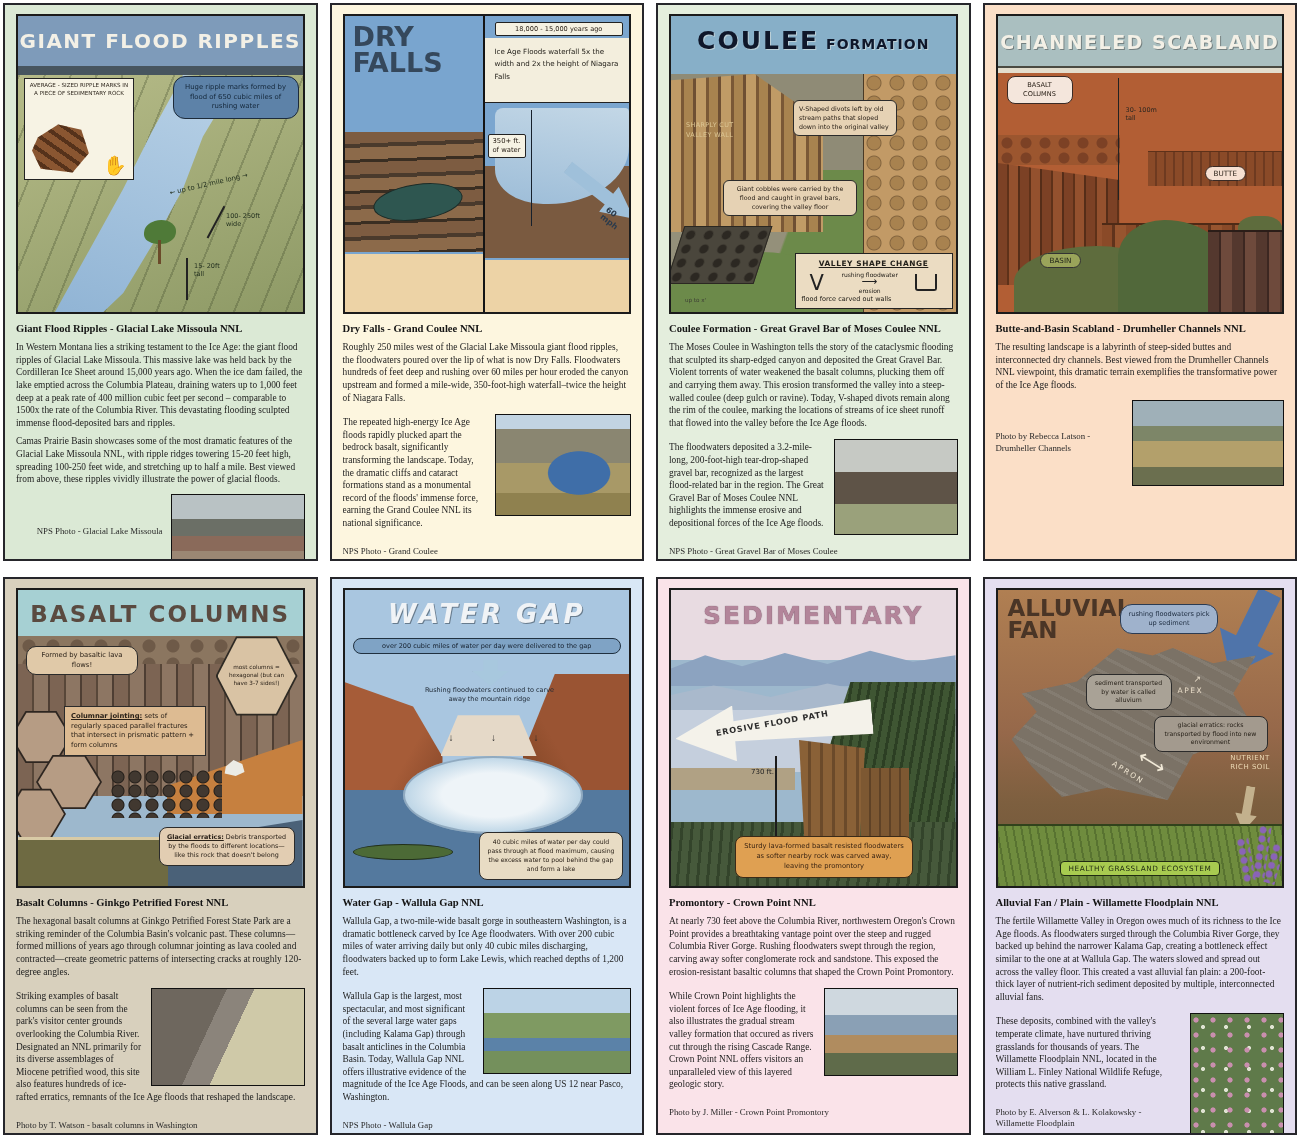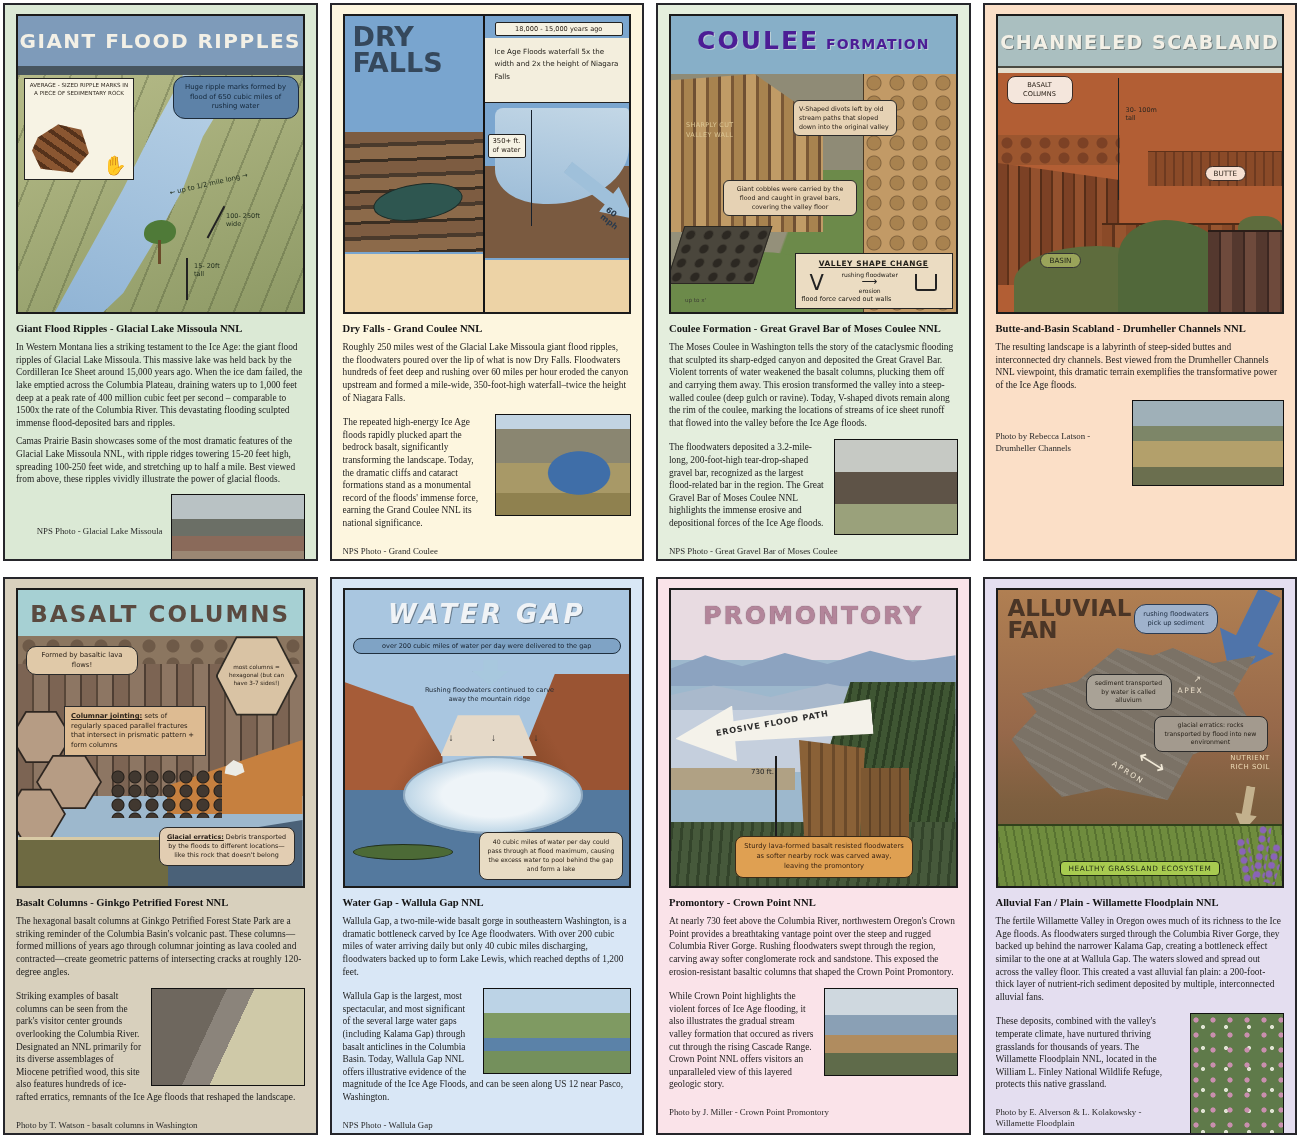--- a/index.html
+++ b/index.html
@@ -56,21 +56,21 @@
   .c2 .desc{font-family:"DejaVu Sans",sans-serif;font-size:7.1px;line-height:1.75;padding:8px 6px 0 10px;color:#23201a;}
   .c2 .r-canyon{position:absolute;left:0;top:150px;right:0;height:92px;background:#7a5a40;}
   .c2 .r-sand{position:absolute;left:0;bottom:0;right:0;height:52px;background:#edd3a6;}
   .c2 .wmass{position:absolute;left:10px;top:92px;right:0;height:96px;background:linear-gradient(190deg,#c3d7e6,#9dbdd8);border-radius:8px 4px 60% 36%;}
   .c2 .fall{position:absolute;left:74px;top:158px;width:84px;height:38px;background:#9fc0da;clip-path:polygon(0 32%,62% 32%,62% 8%,100% 50%,62% 92%,62% 68%,0 68%);transform:rotate(38deg);filter:drop-shadow(0 0 1px #223244);}
   .c2 .speed{position:absolute;left:116px;top:196px;transform:rotate(38deg);font-family:"DejaVu Sans",sans-serif;font-size:8px;color:#2b3b4c;font-weight:bold;}
   .c2 .depth{left:3px;top:118px;width:38px;background:#f6f2e3;border:1.5px solid #222;font-size:6.8px;text-align:center;padding:2px;border-radius:2px;line-height:1.3;}
   .c2 .t-depth{left:46px;top:94px;height:116px;background:#16202c;}
   
   .c3 .sky{position:absolute;inset:0 0 auto 0;height:62px;background:#87afc8;}
-  .c3 .titlerow{position:absolute;top:10px;width:100%;display:flex;justify-content:center;align-items:baseline;gap:7px;font-family:"DejaVu Sans",sans-serif;font-weight:bold;color:#4c1d95;text-shadow:1px 1px 0 rgba(240,240,230,.5);}
+  .c3 .titlerow{position:absolute;top:10px;width:100%;display:flex;justify-content:center;align-items:baseline;gap:7px;font-family:"DejaVu Sans",sans-serif;font-weight:bold;color:#0f172a;text-shadow:1px 1px 0 rgba(240,240,230,.5);}
   .c3 .t-big{font-size:25px;letter-spacing:2px;}
   .c3 .t-small{font-size:14px;letter-spacing:1px;}
   .c3 .ground{position:absolute;top:58px;left:0;right:0;bottom:0;background:#8f8b76;}
   .c3 .wall-l{position:absolute;left:0;top:0px;width:152px;height:158px;background:repeating-linear-gradient(90deg,#c09b66 0 10px,#7a5836 10px 13px,#a8834f 13px 22px,#6e4f33 22px 25px);clip-path:polygon(0 4%,55% 0,100% 30%,100% 100%,0 100%);}
   .c3 .wall-r{position:absolute;right:0;top:0;width:92px;height:100%;background-color:#c29a66;background-image:radial-gradient(circle at 10px 9px,#a8824f 6px,#84653f 7px,transparent 8px);background-size:23px 20px;border-left:1.5px solid #4a3a26;}
   .c3 .floor{position:absolute;left:0;top:96px;right:86px;bottom:0;background:linear-gradient(110deg,#94907a 55%,#6c8a4a 56%);}
   .c3 .grass2{position:absolute;left:0;bottom:0;width:150px;height:60px;background:#6c8a4a;border-radius:60% 40% 0 0;}
   .c3 .pit{position:absolute;left:4px;bottom:28px;width:86px;height:56px;background:#4a463c;transform:skewX(-18deg);background-image:radial-gradient(circle at 8px 8px,#2c2822 4px,transparent 5px);background-size:18px 14px;border:1.5px solid #2b2822;}
   .c3 .wall-label{position:absolute;left:15px;top:104px;width:66px;font-family:"DejaVu Sans",sans-serif;font-size:6.4px;line-height:1.6;color:#dcc694;letter-spacing:.4px;}
   .c3 .divots{left:122px;top:84px;width:104px;background:#e6d2b4;border-radius:6px;font-size:6.3px;line-height:1.4;padding:4px 5px;}
@@ -152,21 +152,21 @@
   .c7 .cliff2{position:absolute;left:190px;top:178px;width:48px;height:72px;background:repeating-linear-gradient(90deg,#7d5832 0 8px,#5f4226 8px 10px);}
   .c7 .arrow{position:absolute;left:4px;top:112px;width:198px;height:56px;background:#f4f2ea;clip-path:polygon(0 50%,30% 0,30% 28%,100% 10%,100% 72%,30% 64%,30% 100%);transform:rotate(-5deg);filter:drop-shadow(0 0 1px #333);}
   .c7 .pathlab{position:absolute;left:44px;top:128px;transform:rotate(-10deg);font-family:"DejaVu Sans",sans-serif;font-size:8.2px;font-weight:bold;letter-spacing:.8px;color:#2c2c2c;}
   .c7 .t-730{left:104px;top:166px;height:96px;background:#1d1d1d;}
   .c7 .lab-730{position:absolute;left:80px;top:178px;font-family:"DejaVu Sans",sans-serif;font-size:7px;color:#22222 2;color:#222;line-height:1.25;}
   .c7 .basaltbox{left:64px;bottom:8px;width:178px;background:#dfa052;border:1.4px solid #3a2a18;border-radius:8px;font-size:6.8px;line-height:1.45;padding:5px 7px;text-align:center;color:#3a2413;}
   
   .c8 .bgfan{position:absolute;inset:0;background:linear-gradient(180deg,#b07f52 0%,#96684a 48%,#7d5f3f 72%,#6f5639 100%);}
   .c8 .title8{position:absolute;left:10px;top:8px;width:130px;font-family:"DejaVu Sans",sans-serif;font-weight:bold;font-size:23px;line-height:.95;color:#4a3526;}
   .c8 .bluearrow{position:absolute;right:2px;top:-2px;width:60px;height:92px;background:#4f74aa;clip-path:polygon(50% 100%,0 58%,30% 58%,30% 0,70% 0,70% 58%,100% 58%);transform:rotate(26deg);filter:drop-shadow(0 0 1px #1c2b44);}
-  .c8 .rushing{right:64px;top:14px;width:84px;background:#9fb2cc;border:1.3px solid #2b3b52;border-radius:12px;font-size:6.6px;line-height:1.4;text-align:center;padding:5px 6px;color:#1c2b3f;}
+  .c8 .rushing{right:64px;top:14px;width:98px;background:#9fb2cc;border:1.3px solid #2b3b52;border-radius:12px;font-size:6.6px;line-height:1.4;text-align:center;padding:5px 6px;color:#1c2b3f;}
   .c8 .fan{position:absolute;left:14px;top:58px;width:252px;height:152px;background:#7b7266;clip-path:polygon(42% 0,56% 5%,64% 0,80% 10%,97% 5%,88% 30%,97% 55%,72% 70%,62% 100%,38% 92%,20% 98%,8% 78%,0 60%,10% 42%,4% 30%,26% 22%);background-image:repeating-linear-gradient(28deg,rgba(255,255,255,.07) 0 3px,transparent 3px 14px);}
   .c8 .sed{left:88px;top:84px;width:86px;background:#a9a296;border-radius:10px;font-size:6.2px;line-height:1.4;text-align:center;padding:4px 5px;color:#241e16;}
   .c8 .apex{position:absolute;left:180px;top:96px;font-family:"DejaVu Sans",sans-serif;font-size:7.5px;letter-spacing:1.5px;color:#e8dcc8;}
   .c8 .apexarr{position:absolute;left:196px;top:84px;font-size:9px;color:#e8dcc8;}
   .c8 .err8{left:156px;top:126px;width:114px;background:#a39a8e;border-radius:8px;font-size:6.2px;line-height:1.4;text-align:center;padding:4px 5px;color:#241e16;}
   .c8 .wedge{position:absolute;left:-6px;top:138px;width:110px;height:108px;background:#ece1cd;border-radius:55% 45% 60% 40%;border:1.5px solid #44392a;}
   .c8 .wedgetxt{font-family:"DejaVu Sans",sans-serif;font-size:6.4px;line-height:1.4;padding:16px 10px 0 16px;color:#2f2718;}
   .c8 .wrock{position:absolute;left:38px;bottom:14px;width:26px;height:18px;background:#5c5248;clip-path:polygon(10% 40%,50% 0,95% 30%,100% 80%,55% 100%,5% 85%);}
   .c8 .apron{position:absolute;left:112px;top:178px;transform:rotate(32deg);font-family:"DejaVu Sans",sans-serif;font-size:7.5px;letter-spacing:2px;color:#f0e6d2;}
   .c8 .apronarr{position:absolute;left:84px;top:160px;transform:rotate(32deg);font-size:20px;color:#f2ead8;width:140px;text-align:center;}
@@ -400,21 +400,21 @@
     <div class="wrap">
       <div class="photo ph6"></div>
       <p>Wallula Gap is the largest, most spectacular, and most significant of the several large water gaps (including Kalama Gap) through basalt anticlines in the Columbia Basin. Today, Wallula Gap NNL offers illustrative evidence of the magnitude of the Ice Age Floods, and can be seen along US 12 near Pasco, Washington.</p>
       <span class="credit">NPS Photo - Wallula Gap</span>
     </div>
   </article>
 
   <article class="card c7">
     <div class="illo">
       <div class="sky"></div>
-      <div class="illo-title">PROMONTORY</div>
+      <div class="illo-title">SEDIMENTARY</div>
       <div class="mtn1"></div>
       <div class="mtn2"></div>
       <div class="river"></div>
       <div class="bank"></div>
       <div class="forest-r"></div>
       <div class="forest-b"></div>
       <div class="cliff"></div>
       <div class="cliff2"></div>
       <div class="arrow"></div>
       <div class="pathlab">EROSIVE FLOOD PATH</div>

